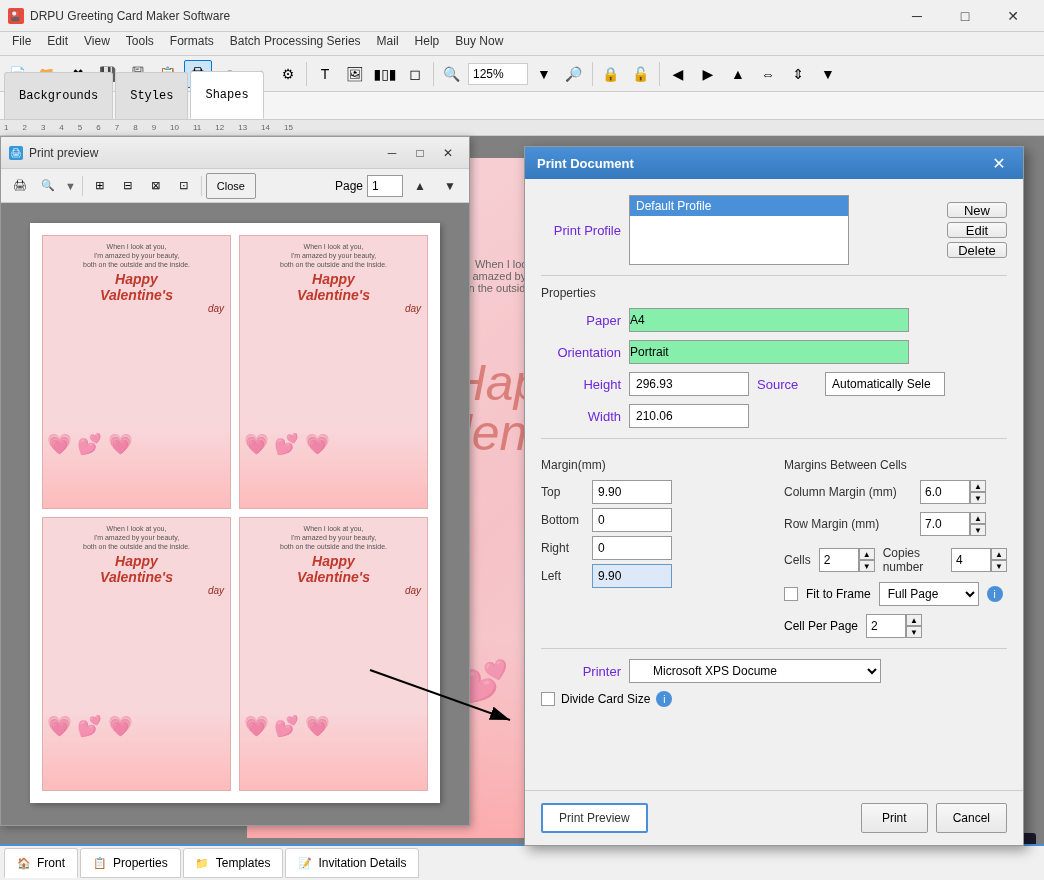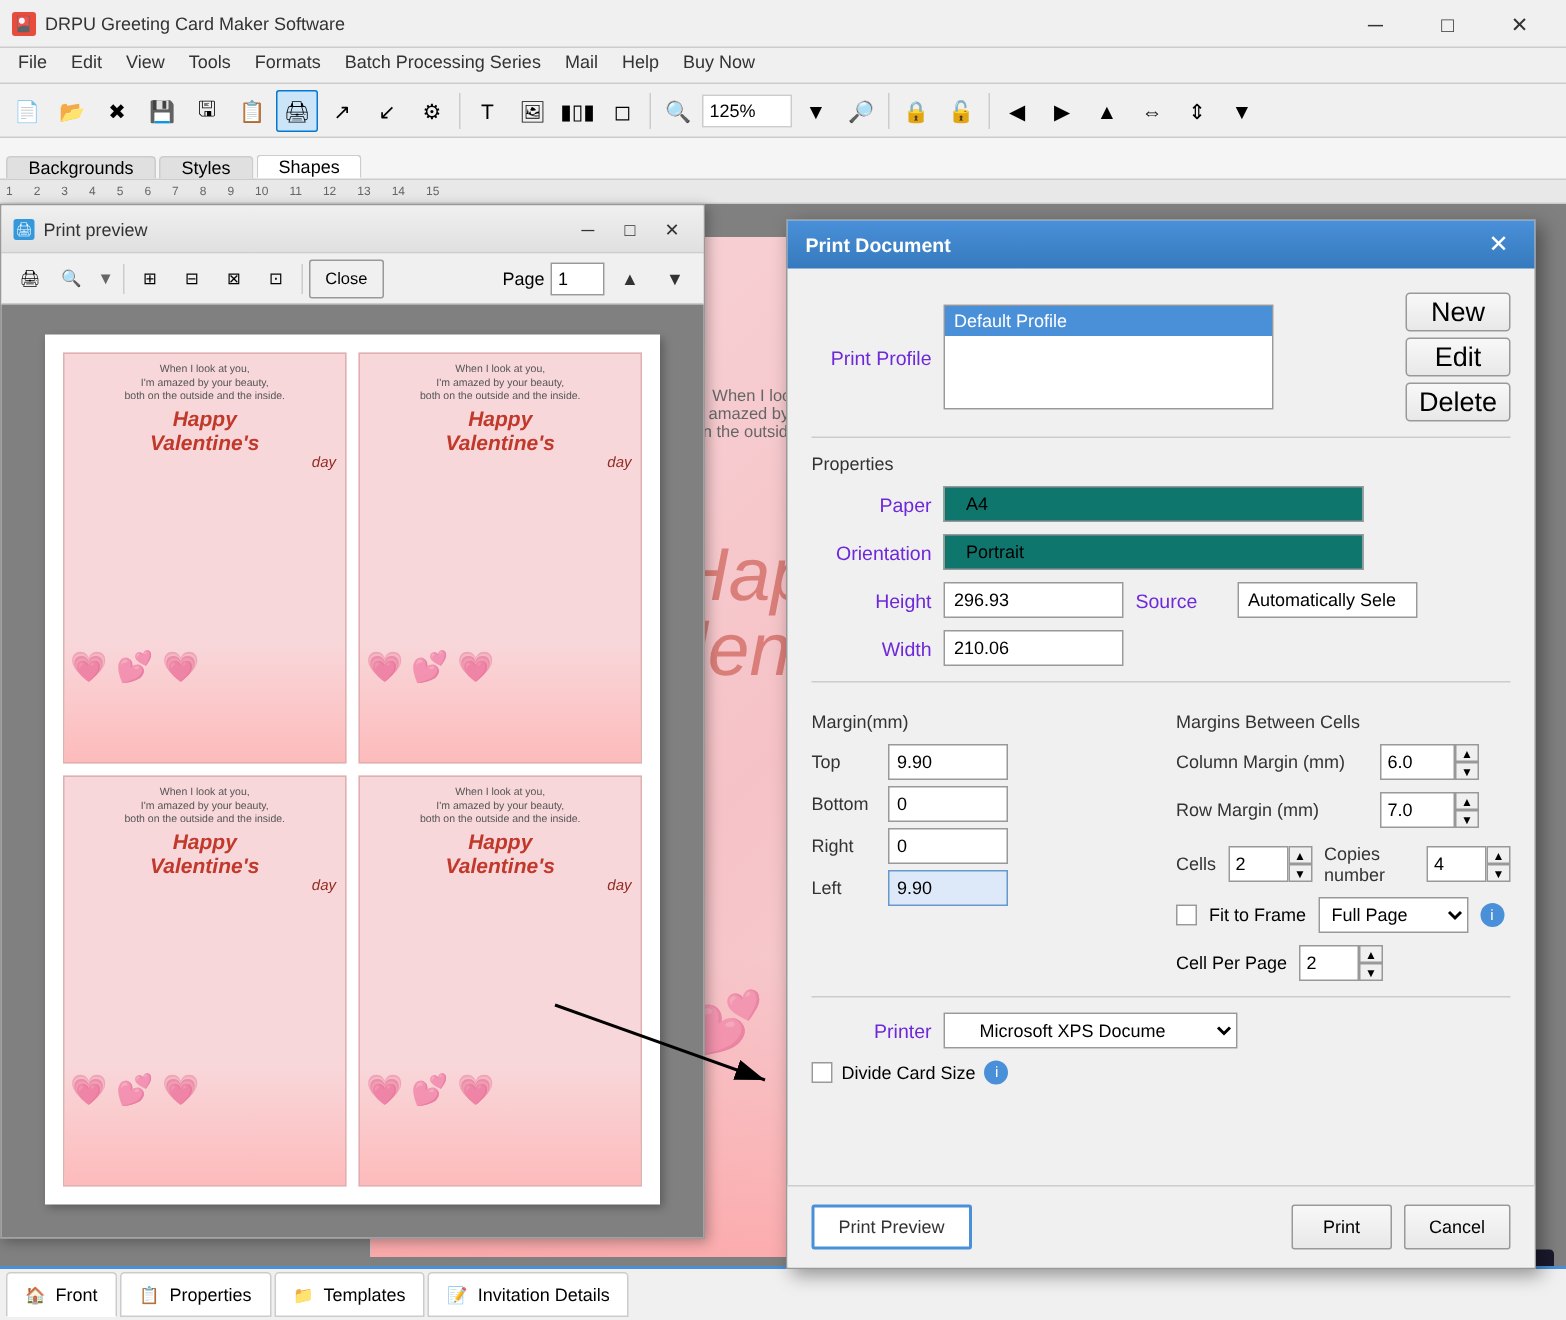--- a/index.html
+++ b/index.html
@@ -18,21 +18,21 @@
 
     
     .toolbar { background: #f0f0f0; height: 36px; display: flex; align-items: center; padding: 0 4px; border-bottom: 1px solid #ccc; gap: 2px; }
     .tb-btn { width: 28px; height: 28px; border: 1px solid transparent; background: transparent; cursor: pointer; display: flex; align-items: center; justify-content: center; font-size: 14px; border-radius: 2px; }
     .tb-btn.active { border-color: #0078d4; background: #cce4f7; }
     .tb-separator { width: 1px; height: 24px; background: #ccc; margin: 0 2px; }
     .zoom-input { width: 60px; height: 22px; border: 1px solid #ccc; padding: 0 4px; font-size: 12px; }
 
     
     .tab-bar { background: #f5f5f5; height: 28px; display: flex; align-items: flex-end; padding: 0 4px; border-bottom: 1px solid #ccc; }
-    .tab { padding: 0 14px; cursor: pointer; font-size: 12px; border: 1px solid #ccc; border-bottom: none; background: #e0e0e0; border-radius: 3px 3px 0 0; margin-right: 2px; }
+    .tab { padding: 16px 14px; cursor: pointer; font-size: 12px; border: 1px solid #ccc; border-bottom: none; background: #e0e0e0; border-radius: 3px 3px 0 0; margin-right: 2px; font-family: Liberation Mono, monospace; }
     .tab.active { background: white; border-bottom: 1px solid white; }
 
     
     .main-area { display: flex; height: calc(880px - 32px - 24px - 36px - 28px - 36px); position: relative; background: #808080; }
 
     
     .canvas-area { flex: 1; background: #808080; position: relative; overflow: hidden; display: flex; align-items: center; justify-content: center; }
     .canvas-inner { background: white; width: 550px; height: 680px; position: relative; overflow: hidden; }
     .canvas-bg { width: 100%; height: 100%; background: linear-gradient(135deg, #f8d7da 0%, #f5c2c7 50%, #f8d7da 100%); position: relative; }
 
@@ -65,24 +65,24 @@
     .pd-title { color: white; font-size: 13px; font-weight: bold; flex: 1; }
     .pd-close { width: 24px; height: 24px; border: none; background: transparent; color: white; cursor: pointer; font-size: 16px; display: flex; align-items: center; justify-content: center; }
     .pd-content { padding: 16px; }
     .pd-section-label { font-size: 12px; color: #333; margin-bottom: 8px; font-weight: 500; }
     .pd-row { display: flex; align-items: center; margin-bottom: 8px; gap: 8px; }
     .pd-label { width: 80px; font-size: 13px; color: #6d28d9; text-align: right; }
     .pd-profile-list { border: 1px solid #999; width: 220px; height: 70px; background: white; overflow: auto; }
     .pd-profile-item { padding: 3px 6px; font-size: 12px; }
     .pd-profile-item.selected { background: #4a90d9; color: white; }
     .pd-btn-group { display: flex; flex-direction: column; gap: 4px; margin-left: 8px; }
-    .pd-btn { height: 26px; min-width: 60px; border: 1px solid #999; background: linear-gradient(to bottom, #f8f8f8, #e8e8e8); cursor: pointer; font-size: 18px; border-radius: 3px; padding: 0 8px; }
+    .pd-btn { height: 16px; min-width: 60px; border: 1px solid #999; background: linear-gradient(to bottom, #f8f8f8, #e8e8e8); cursor: pointer; font-size: 13px; border-radius: 3px; padding: 0 8px; }
     .pd-btn:disabled { color: #aaa; cursor: default; }
     .pd-divider { border: none; border-top: 1px solid #ccc; margin: 10px 0; }
-    .pd-field { height: 24px; border: 1px solid #999; background: #0f766e; padding: 0 14px; font-size: 12px; display: flex; align-items: center; }
+    .pd-field { height: 24px; border: 1px solid #999; background: #86efac; padding: 0 0; font-size: 12px; display: flex; align-items: center; }
     .pd-input { height: 24px; border: 1px solid #999; background: white; padding: 0 6px; font-size: 12px; width: 120px; }
     .pd-input-sm { height: 24px; border: 1px solid #999; background: white; padding: 0 5px; font-size: 12px; width: 80px; }
     .pd-spinner { display: flex; align-items: center; }
     .pd-spinner input { height: 24px; width: 60px; border: 1px solid #999; padding: 0 4px; font-size: 12px; }
     .pd-spinner-btns { display: flex; flex-direction: column; }
     .pd-spinner-btns button { height: 12px; width: 16px; border: 1px solid #999; background: #f0f0f0; cursor: pointer; font-size: 8px; padding: 0; display: flex; align-items: center; justify-content: center; }
     .pd-checkbox-row { display: flex; align-items: center; gap: 6px; }
     .pd-checkbox { width: 14px; height: 14px; border: 1px solid #999; background: white; cursor: pointer; display: flex; align-items: center; justify-content: center; }
     .pd-select { height: 24px; border: 1px solid #999; background: white; padding: 0 4px; font-size: 12px; width: 160px; }
     .pd-footer { position: absolute; bottom: 0; left: 0; right: 0; padding: 12px 16px; border-top: 1px solid #ccc; background: #f0f0f0; display: flex; align-items: center; gap: 8px; }
@@ -421,21 +421,21 @@
               </div>
             </div>
           </div>
         </div>
       </div>
 
       <hr class="pd-divider">
 
       <div class="pd-row">
         <div class="pd-label">Printer</div>
-        <select class="pd-select" style="width:196px;padding-left:19px;">
+        <select class="pd-select" style="width:252px;padding-left:19px;">
           <option>Microsoft XPS Docume</option>
         </select>
       </div>
 
       <div class="pd-checkbox-row" style="margin-top:8px;">
         <div class="pd-checkbox"></div>
         <span>Divide Card Size</span>
         <span class="info-icon">i</span>
       </div>
     </div>

